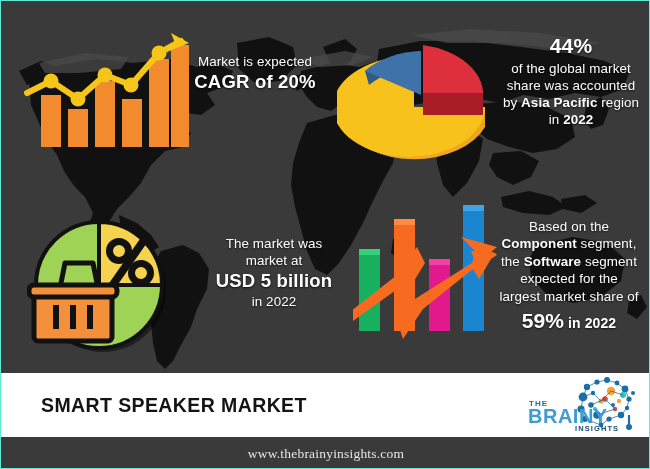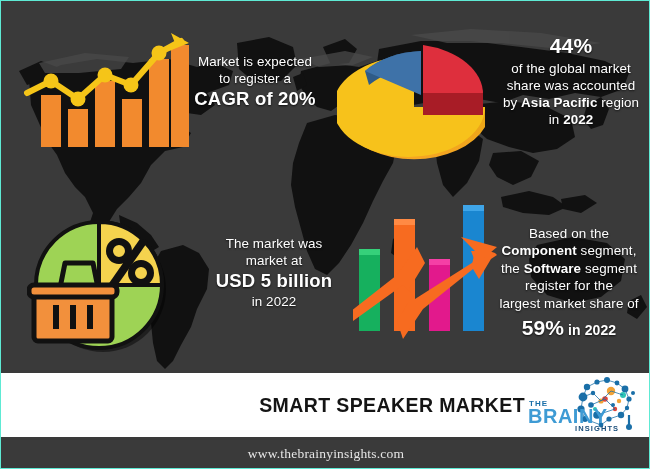--- a/index.html
+++ b/index.html
@@ -70,21 +70,21 @@
     top: 372px;
     width: 650px;
     height: 64px;
     background: #ffffff;
     display: flex;
     align-items: center;
     box-sizing: border-box;
   }
   #page-title {
     flex: 1;
-    text-align: right;
+    text-align: left;
     font-size: 19.5px;
     font-weight: bold;
     color: #141414;
     letter-spacing: 0.4px;
     padding-left: 40px;
   }
   #brand-logo {
     width: 120px;
     height: 60px;
     position: relative;
@@ -197,21 +197,20 @@
       <circle cx="28" cy="54" r="7.5" fill="#F5C518"></circle>
       <circle cx="55" cy="72" r="7.5" fill="#F5C518"></circle>
       <circle cx="82" cy="48" r="7.5" fill="#F5C518"></circle>
       <circle cx="108" cy="58" r="7.5" fill="#F5C518"></circle>
       <circle cx="136" cy="26" r="7.5" fill="#F5C518"></circle>
     </svg>
   </div>
 
   <div class="txt" style="left:176px; top:52px; width:156px;">
     <span class="ln">Market is expected</span>
-    <span class="ln">to register a</span>
     <span class="big">CAGR of 20%</span>
   </div>
 
   <div id="pie3d">
     <svg width="170" height="150" viewBox="0 0 170 150" xmlns="http://www.w3.org/2000/svg">
       <defs>
         <linearGradient id="yelSide" x1="0" y1="0" x2="0" y2="1">
           <stop offset="0%" stop-color="#E8A512"></stop>
           <stop offset="100%" stop-color="#F5A623"></stop>
         </linearGradient>
@@ -290,25 +289,25 @@
       <g>
         <path d="M2 122 L52 86 L62 96 L46 122 L52 140 L72 110 L122 70 L128 80 L140 60
                  L146 56 L144 54 L138 52 L120 52 L124 62 L64 100 L58 90 L74 64
                  L66 48 L46 76 L0 112 Z" fill="#F76B20" transform="translate(-2,-2) scale(1.0)"></path>
       </g>
 
       <path d="M108 36 L144 46 L118 68 L122 50 Z" fill="#F76B20"></path>
     </svg>
   </div>
 
-  <div class="txt" style="left:488px; top:224px; width:160px; line-height:1.3;">
+  <div class="txt" style="left:488px; top:217px; width:160px; line-height:1.3;">
     <span class="ln">Based on the</span>
     <span class="ln"><b>Component</b><span> segment,</span></span>
     <span class="ln"><span>the </span><b>Software</b><span> segment</span></span>
-    <span class="ln">register for the</span>
+    <span class="ln">expected for the</span>
     <span class="ln">largest market share of</span>
     <span class="ln" style="margin-top:2px;"><b class="bigger" style="display:inline;">59%</b><b style="font-size:14px;"> in 2022</b></span>
   </div>
 
   <div id="title-bar">
     <div id="page-title">SMART SPEAKER MARKET</div>
     <div id="brand-logo">
       <svg width="120" height="60" viewBox="0 0 120 60" xmlns="http://www.w3.org/2000/svg">
 
         <g>

